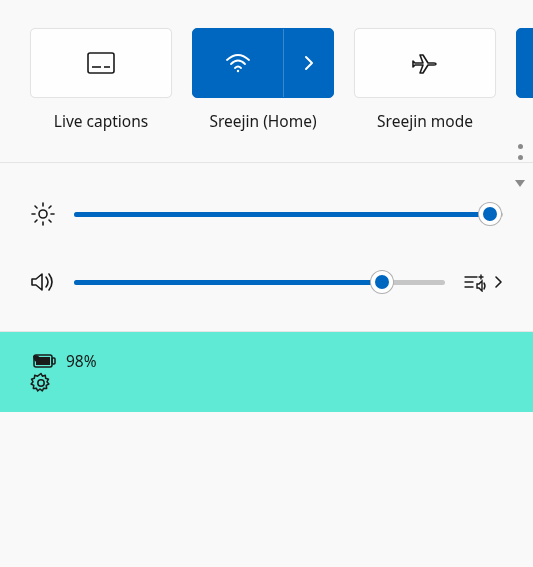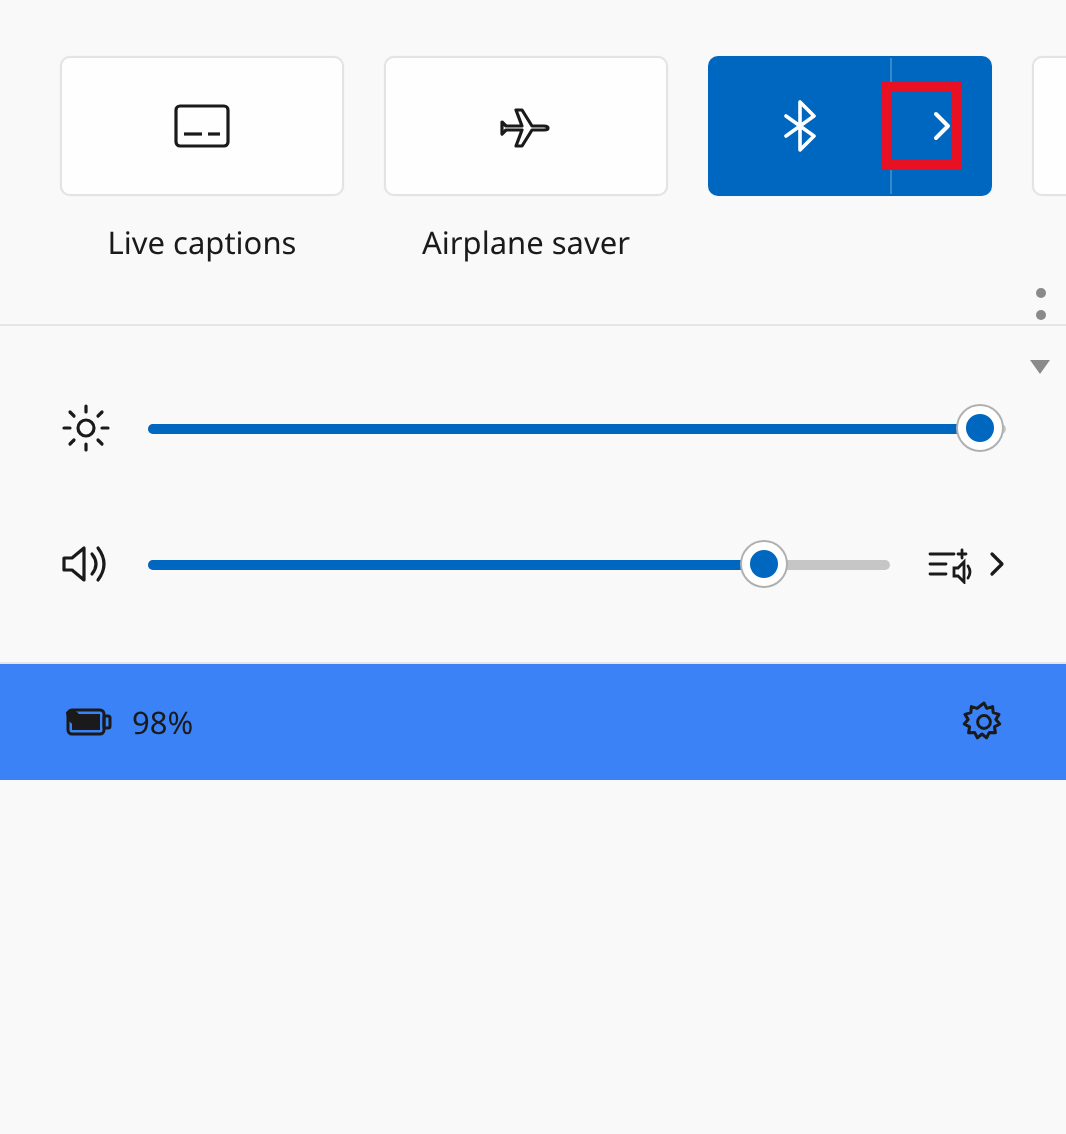--- a/index.html
+++ b/index.html
@@ -133,24 +133,25 @@
     transform: translate(-50%, -50%);
   }
   .slider-extra {
     display: flex;
     align-items: center;
     gap: 6px;
   }
 
   .footer {
     border-top: 1px solid #e5e5e5;
-    background: #3b82f6;
+    background: #5eead4;
     display: flex;
     justify-content: space-between;
     padding: 18px 30px;
+    flex-direction: column;
   }
   .battery-group {
     display: flex;
     align-items: center;
     gap: 10px;
     font-size: 15.5px;
   }
 
   svg { display: block; }
 </style>
@@ -166,30 +167,52 @@
           <svg width="28" height="22" viewBox="0 0 28 22" fill="none" stroke="#1a1a1a" stroke-width="1.6">
             <rect x="1" y="1" width="26" height="20" rx="2"></rect>
             <line x1="5" y1="15" x2="14" y2="15"></line>
             <line x1="17" y1="15" x2="23" y2="15"></line>
           </svg>
         </span>
       </div>
       <div class="tile-label">Live captions</div>
     </div>
 
+    <div class="tile-group">
+      <div class="tile active split">
+        <div class="tile-main">
+          <span>
+            <svg width="26" height="20" viewBox="0 0 26 20" fill="none" stroke="#fff" stroke-width="1.8" stroke-linecap="round">
+              <path d="M2 7 Q13 -3 24 7"></path>
+              <path d="M6 11 Q13 4 20 11"></path>
+              <path d="M10 15 Q13 12 16 15"></path>
+              <circle cx="13" cy="18" r="1.2" fill="#fff" stroke="none"></circle>
+            </svg>
+          </span>
+        </div>
+        <div class="tile-chevron">
+          <span>
+            <svg width="12" height="18" viewBox="0 0 12 18" fill="none" stroke="#fff" stroke-width="2" stroke-linecap="round" stroke-linejoin="round">
+              <path d="M3 3 L9 9 L3 15"></path>
+            </svg>
+          </span>
+        </div>
+      </div>
+      <div class="tile-label">Sreejin (Home)</div>
+    </div>
 
     <div class="tile-group">
       <div class="tile">
         <span>
           <svg width="26" height="22" viewBox="0 0 26 22" fill="none" stroke="#1a1a1a" stroke-width="1.6" stroke-linejoin="round">
             <path d="M3 11 L11 11 L8 3 L11 3 L16 11 L22 11 Q24 11 24 12 Q24 13 22 13 L16 13 L11 21 L8 21 L11 13 L3 13 L1 15 L1 9 L3 11 Z"></path>
           </svg>
         </span>
       </div>
-      <div class="tile-label">Airplane saver</div>
+      <div class="tile-label">Sreejin mode</div>
     </div>
 
     <div class="tile-group">
       <div class="tile active split" style="position:relative;">
         <div class="tile-main">
           <span>
             <svg width="16" height="26" viewBox="0 0 16 26" fill="none" stroke="#fff" stroke-width="1.8" stroke-linejoin="round" stroke-linecap="round">
               <path d="M8 1 L8 25 L15 18 L1 8 M8 1 L15 8 L1 18"></path>
             </svg>
           </span>

